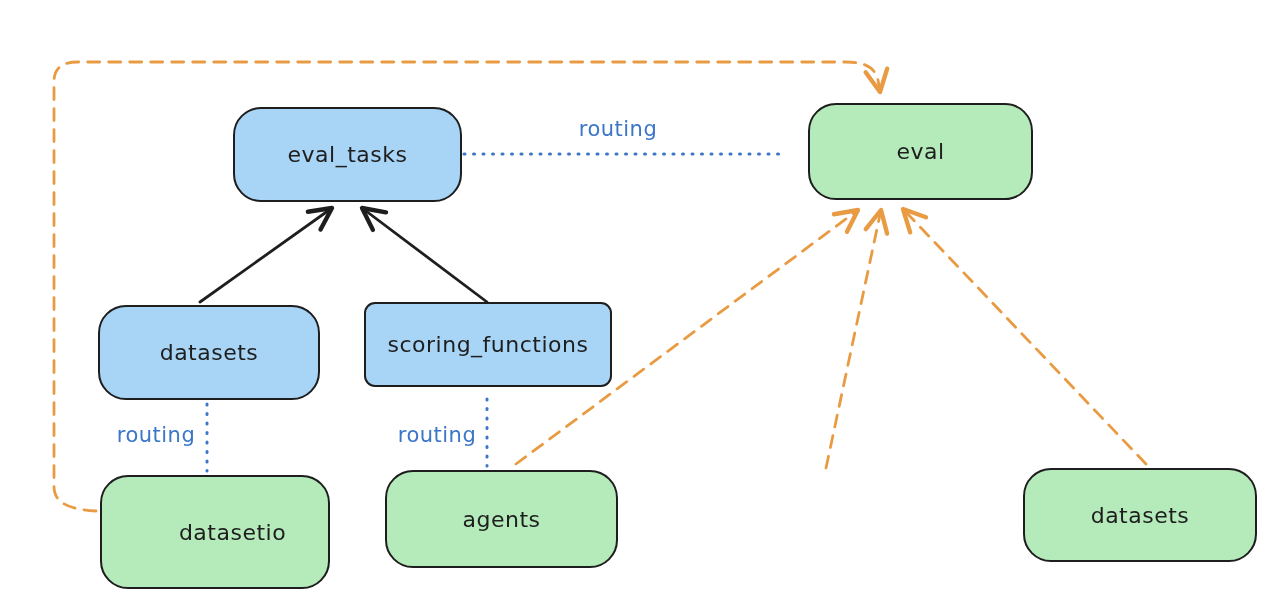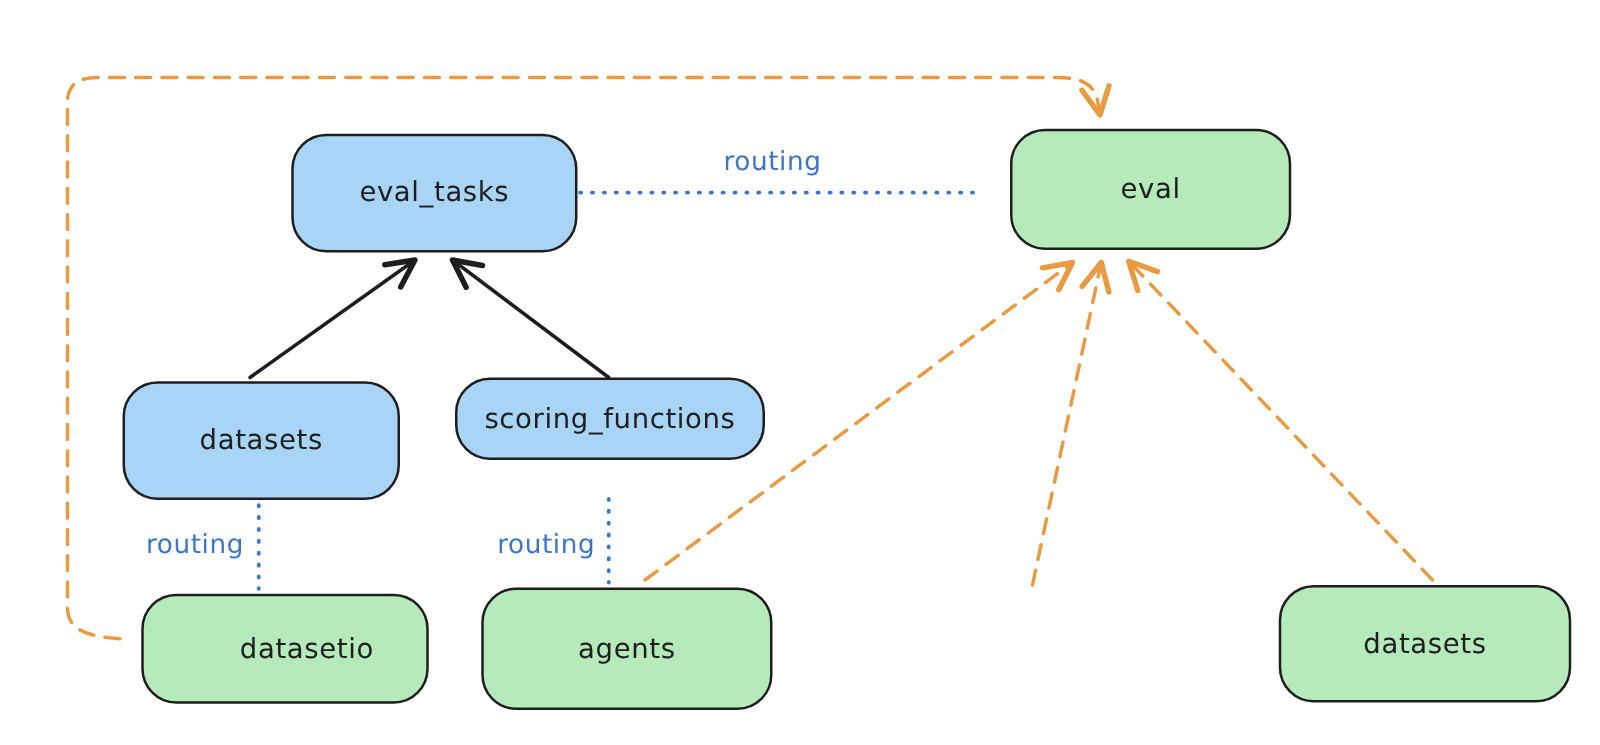--- a/index.html
+++ b/index.html
@@ -116,25 +116,25 @@
   </div>
 
   <div class="node provider" style="left:808px; top:103px; width:225px; height:97px;">
     <span>eval</span>
   </div>
 
   <div class="node api" style="left:98px; top:305px; width:222px; height:95px;">
     <span>datasets</span>
   </div>
 
-  <div class="node api" style="left:364px; top:302px; width:248px; height:66px;">
+  <div class="node api" style="left:364px; top:302px; width:248px; height:85px;border-radius:11px;">
     <span>scoring_functions</span>
   </div>
 
-  <div class="node provider" style="left:113px; top:475px; width:230px; height:88px;padding-left:35px;">
+  <div class="node provider" style="left:100px; top:475px; width:230px; height:114px;padding-left:35px;">
     <span>datasetio</span>
   </div>
 
   <div class="node provider" style="left:385px; top:470px; width:233px; height:98px;">
     <span>agents</span>
   </div>
 
 
   <div class="node provider" style="left:1023px; top:468px; width:234px; height:94px;">
     <span>datasets</span>

